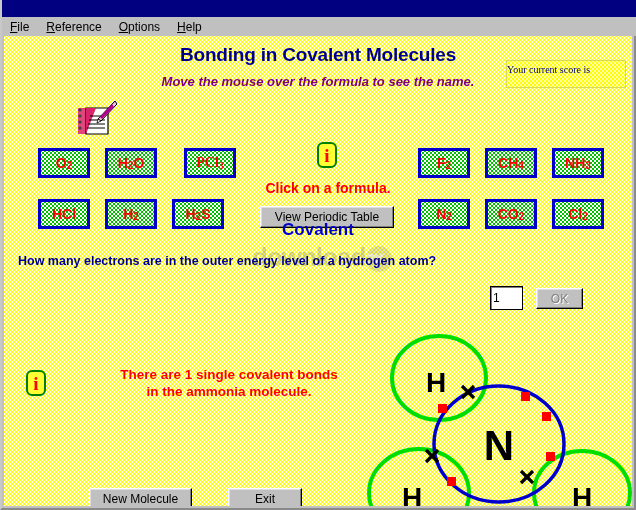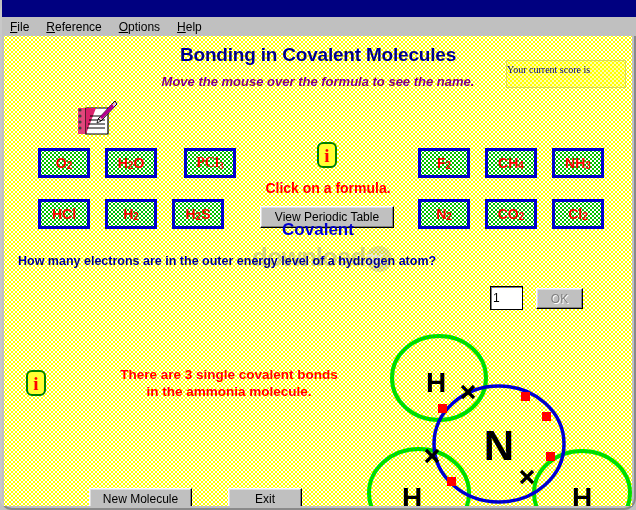--- a/index.html
+++ b/index.html
@@ -16,21 +16,20 @@
 
   #app {
     position: relative;
     width: 636px;
     height: 510px;
     box-sizing: border-box;
     background: #c0c0c0;
     border-left: 2px solid #c8c8c8;
     border-right: 2px solid #8a8a8a;
     border-bottom: 2px solid #8a8a8a;
-    border-radius: 12px;
   }
 
   
   #titlebar {
     position: absolute;
     left: 0; top: 0;
     width: 636px;
     height: 17px;
     background: #000080;
   }
@@ -350,21 +349,21 @@
     <div id="watermark">
       <span>download</span><span class="wm-circle">3K</span>
     </div>
 
     <div id="question-text">How many electrons are in the outer energy level of a hydrogen atom?</div>
     <input id="answer-input" type="text" value="1" style="">
     <div class="win-btn disabled" id="btn-ok">OK</div>
 
     <div class="info-badge" id="feedback-badge">i</div>
     <div id="feedback-text">
-      <div>There are 3 single covalent bonds</div>
+      <div>There are 1 single covalent bonds</div>
       <div>in the ammonia molecule.</div>
     </div>
 
     <svg id="molecule-svg" viewBox="0 0 268 182">
 
       <ellipse cx="75" cy="54" rx="47" ry="42" fill="none" stroke="#00dd00" stroke-width="4"></ellipse>
       <ellipse cx="55" cy="169" rx="50" ry="44" fill="none" stroke="#00dd00" stroke-width="4"></ellipse>
       <ellipse cx="218" cy="169" rx="48" ry="42" fill="none" stroke="#00dd00" stroke-width="4"></ellipse>
 
       <ellipse cx="135" cy="120" rx="65" ry="58" fill="none" stroke="#0000cd" stroke-width="3.5"></ellipse>

